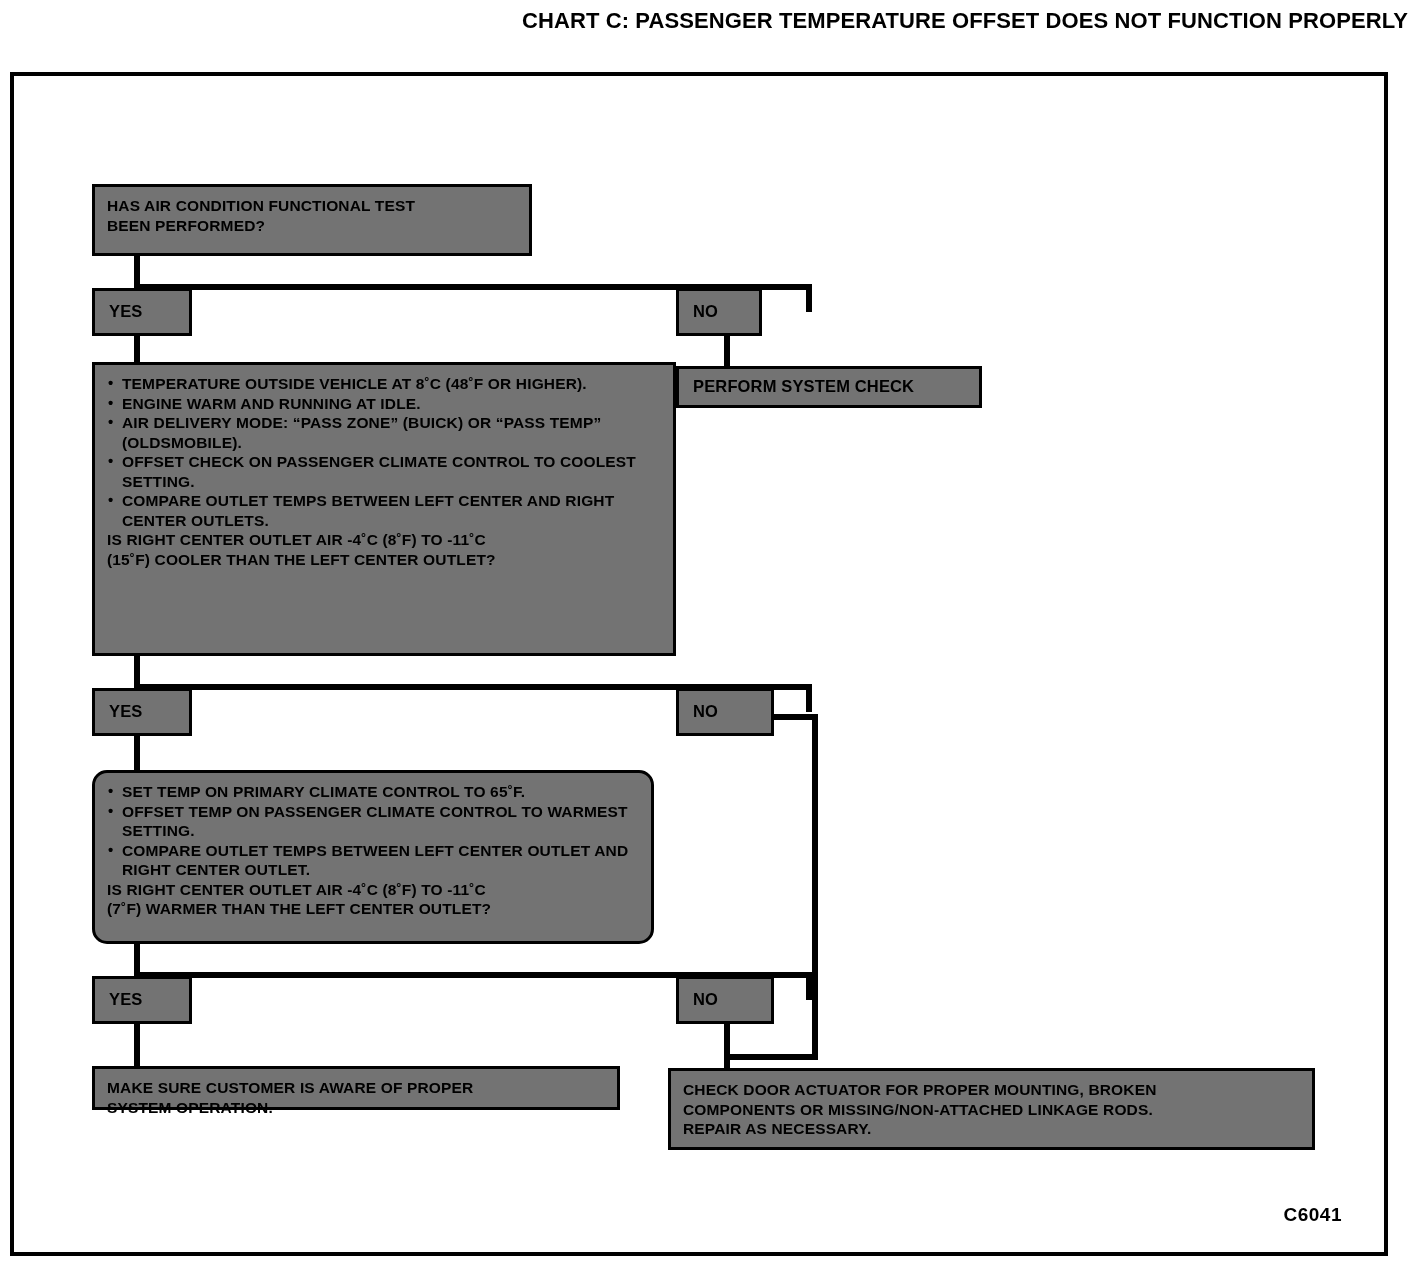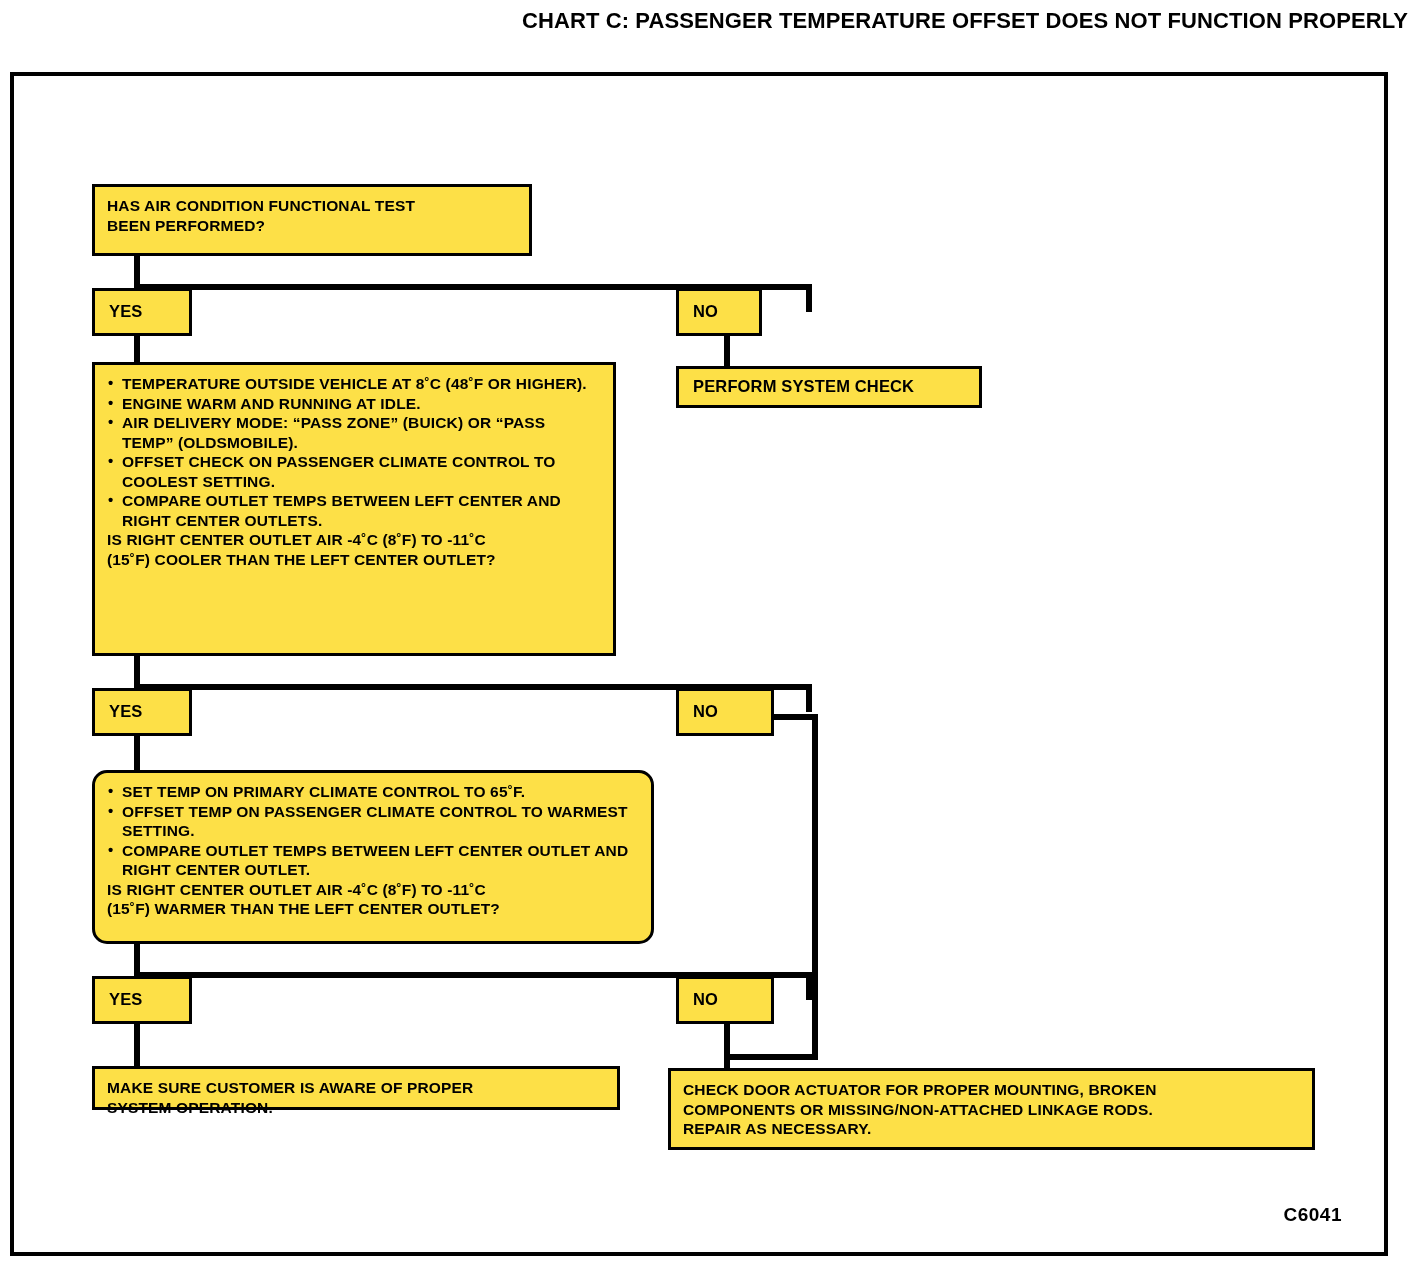--- a/index.html
+++ b/index.html
@@ -23,21 +23,21 @@
     position:absolute;left:10px;top:72px;
     width:1378px;height:1184px;
     border:4px solid #000;
     box-sizing:border-box;
     background:#fff;
   }
   
   .node{
     position:absolute;
     border:3px solid #000;
-    background:#fde047;
+    background:#737373;
     box-sizing:border-box;
     font-size:15.5px;
     font-weight:bold;
     line-height:19.5px;
     letter-spacing:.15px;
     z-index:5;
   }
   .node .pad{padding:9px 12px 8px 12px;}
   .node.onerow{
     display:flex;align-items:center;
@@ -109,21 +109,21 @@
   </div>
 
   <div class="node onerow" style="left:662px;top:212px;width:86px;height:48px;">
     <span>NO</span>
   </div>
 
   <div class="node onerow" style="left:662px;top:290px;width:306px;height:42px;">
     <span>PERFORM SYSTEM CHECK</span>
   </div>
 
-  <div class="node" style="left:78px;top:286px;width:524px;height:294px;">
+  <div class="node" style="left:78px;top:286px;width:584px;height:294px;">
     <div class="pad">
       <ul class="blist">
         <li>TEMPERATURE OUTSIDE VEHICLE AT 8˚C (48˚F OR HIGHER).</li>
         <li>ENGINE WARM AND RUNNING AT IDLE.</li>
         <li>AIR DELIVERY MODE: “PASS ZONE” (BUICK) OR “PASS TEMP” (OLDSMOBILE).</li>
         <li>OFFSET CHECK ON PASSENGER CLIMATE CONTROL TO COOLEST SETTING.</li>
         <li>COMPARE OUTLET TEMPS BETWEEN LEFT CENTER AND RIGHT CENTER OUTLETS.</li>
       </ul>
       <div class="qline">IS RIGHT CENTER OUTLET AIR -4˚C (8˚F) TO -11˚C</div>
       <div>(15˚F) COOLER THAN THE LEFT CENTER OUTLET?</div>
@@ -139,21 +139,21 @@
   </div>
 
   <div class="node" style="left:78px;top:694px;width:562px;height:174px;border-radius:15px;">
     <div class="pad">
       <ul class="blist">
         <li>SET TEMP ON PRIMARY CLIMATE CONTROL TO 65˚F.</li>
         <li>OFFSET TEMP ON PASSENGER CLIMATE CONTROL TO WARMEST SETTING.</li>
         <li>COMPARE OUTLET TEMPS BETWEEN LEFT CENTER OUTLET AND RIGHT CENTER OUTLET.</li>
       </ul>
       <div class="qline">IS RIGHT CENTER OUTLET AIR -4˚C (8˚F) TO -11˚C</div>
-      <div>(15˚F) WARMER THAN THE LEFT CENTER OUTLET?</div>
+      <div>(7˚F) WARMER THAN THE LEFT CENTER OUTLET?</div>
     </div>
   </div>
 
   <div class="node onerow" style="left:78px;top:900px;width:100px;height:48px;">
     <span>YES</span>
   </div>
 
   <div class="node onerow" style="left:662px;top:900px;width:98px;height:48px;">
     <span>NO</span>
   </div>

